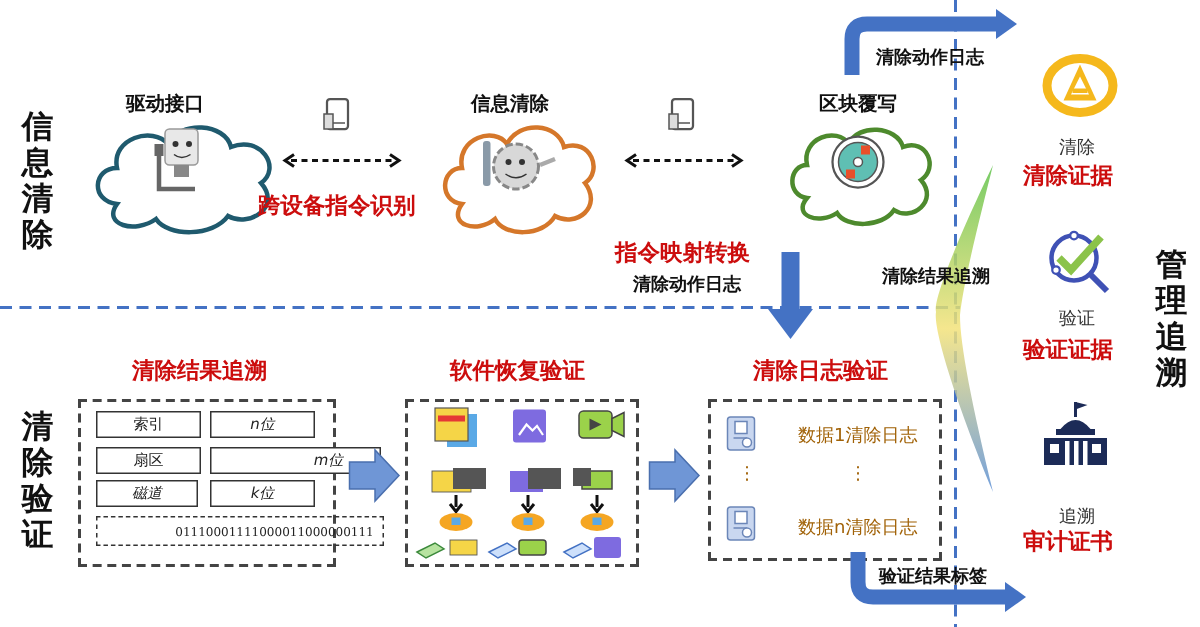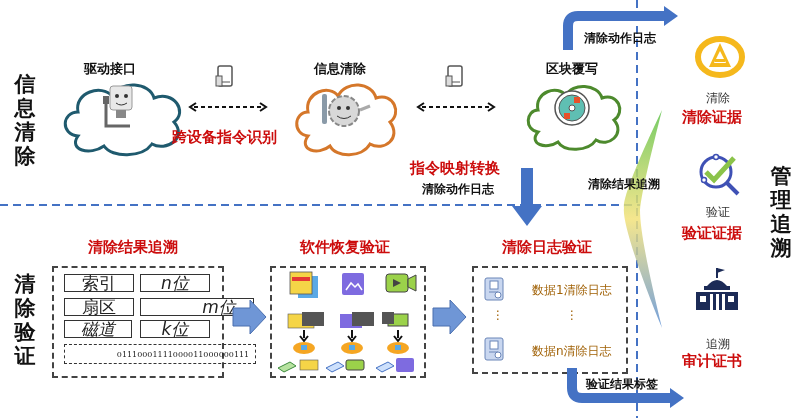--- a/index.html
+++ b/index.html
@@ -3,21 +3,21 @@
 <meta charset="utf-8">
 <style>
   html,body{margin:0;padding:0;background:#fff;}
   body{width:800px;height:418px;position:relative;overflow:hidden;font-family:"DejaVu Sans","Liberation Sans",sans-serif;color:#111;}
   .vlabel{position:absolute;font-weight:bold;font-size:21px;line-height:24px;width:22px;text-align:center;color:#111;}
   .node-title{position:absolute;font-weight:bold;font-size:13px;color:#111;white-space:nowrap;}
   .red-label{position:absolute;font-weight:bold;font-size:15px;color:#cc0d0d;white-space:nowrap;}
   .blk-label{position:absolute;font-weight:bold;font-size:12px;color:#111;white-space:nowrap;}
   .small-label{position:absolute;font-size:12px;color:#333;font-family:"DejaVu Serif","Liberation Serif",serif;white-space:nowrap;}
   .dashbox{position:absolute;border:2px dashed #444;}
-  .cell{position:absolute;border:1.5px solid #333;font-size:17px;display:flex;align-items:center;justify-content:center;color:#222;background:#fff;}
+  .cell{position:absolute;border:1.5px solid #333;font-size:10px;display:flex;align-items:center;justify-content:center;color:#222;background:#fff;}
   .bits{position:absolute;border:1.5px dashed #333;font-size:8px;display:flex;align-items:center;justify-content:center;font-family:"DejaVu Serif","Liberation Serif",serif;color:#222;}
   .logtxt{position:absolute;font-size:12px;color:#a16207;white-space:nowrap;}
   svg{position:absolute;overflow:visible;}
 </style>
 </head>
 <body>
 
 <svg width="800" height="418" style="left:0;top:0;">
   <line x1="0" y1="205" x2="640" y2="205" stroke="#4472c4" stroke-width="2" stroke-dasharray="8,5"></line>
   <line x1="637" y1="0" x2="637" y2="418" stroke="#4472c4" stroke-width="2" stroke-dasharray="8,5"></line>

